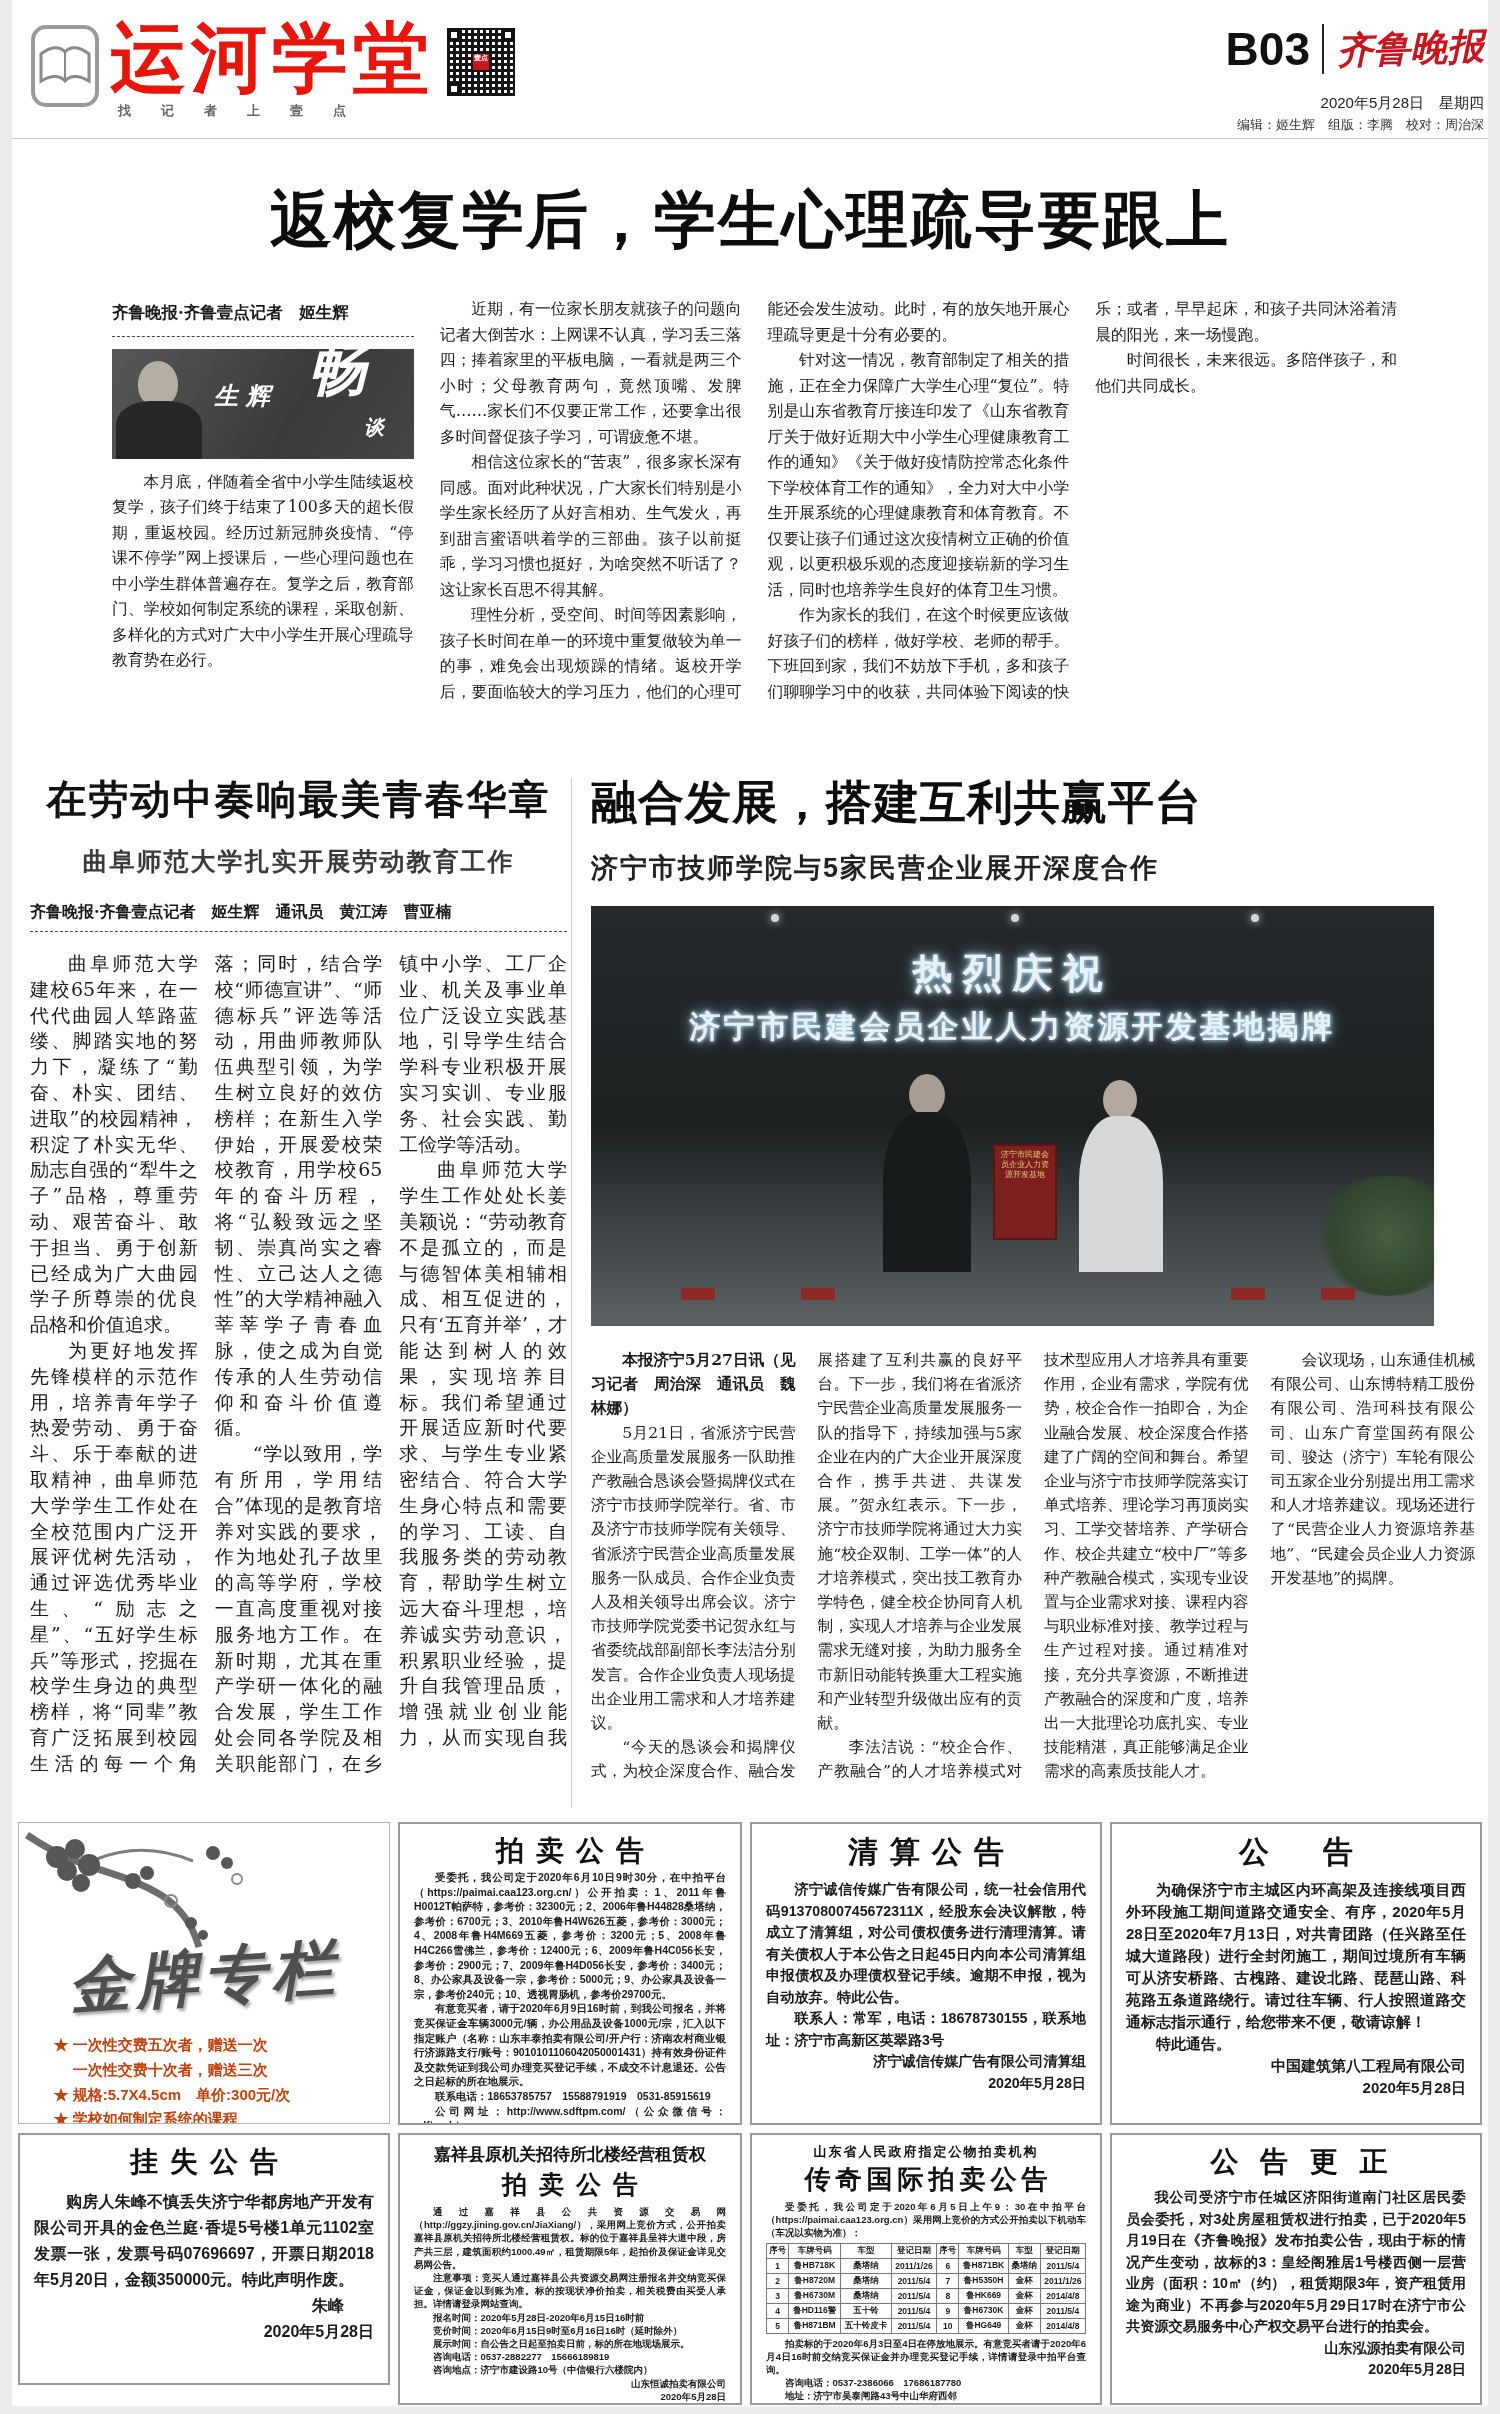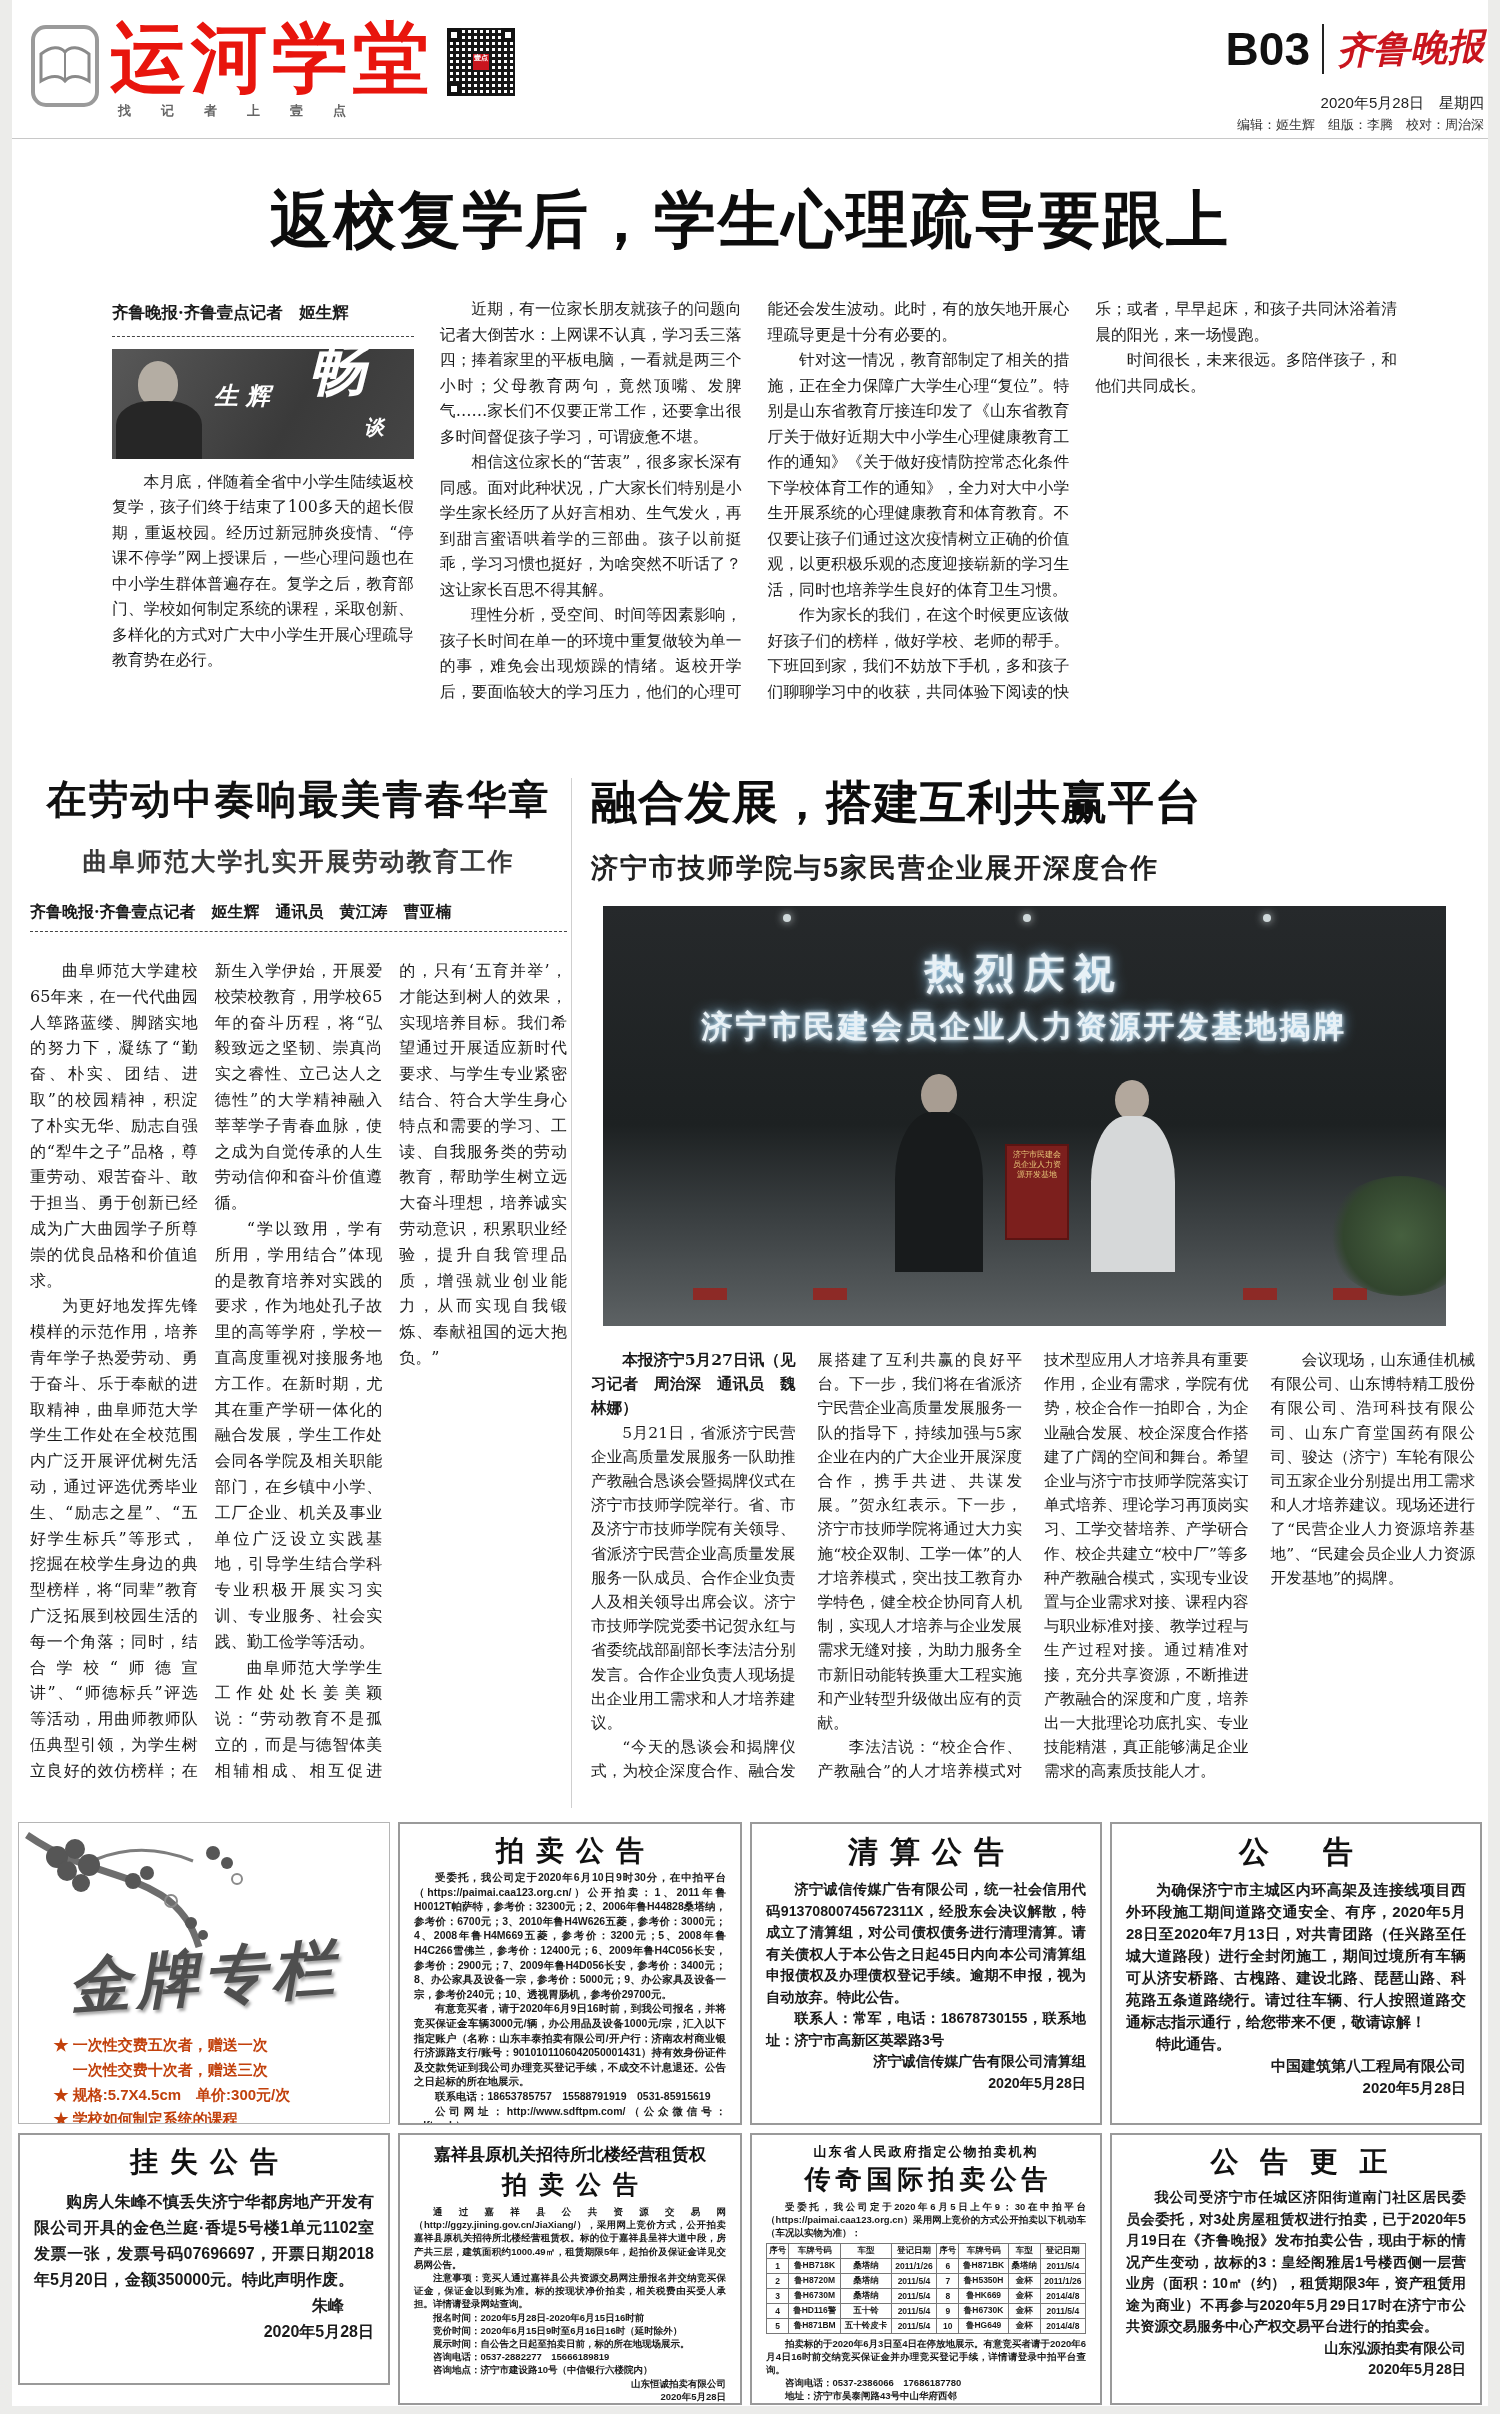--- a/index.html
+++ b/index.html
@@ -40,27 +40,27 @@
   .body-sil{position:absolute;left:4px;top:52px;width:86px;height:60px;border-radius:40% 40% 0 0;background:#262626;}
   .script{position:absolute;color:#fff;font-family:"DejaVu Serif",serif;font-style:italic;font-weight:700;}
   
   #section-divider{left:571px;top:778px;width:1px;height:1030px;background:#cfcfcf;}
   #labor{left:30px;top:772px;width:537px;}
   #labor-headline{text-align:center;font-size:40px;font-weight:900;letter-spacing:2px;color:#111;
                   font-family:"DejaVu Sans",sans-serif;}
   #labor-subtitle{text-align:center;font-size:25px;color:#3a3a3a;letter-spacing:2px;margin-top:18px;font-weight:700;}
   #labor-byline{margin-top:24px;font-weight:700;font-size:16px;border-bottom:1px dashed #444;
                 padding-bottom:8px;font-family:"DejaVu Serif",serif;}
-  #labor-cols{margin-top:26px;height:846px;column-count:3;column-gap:17px;column-fill:auto;overflow:hidden;
-              font-family:"DejaVu Serif","Liberation Serif",serif;font-size:16px;line-height:25.8px;text-align:justify;}
+  #labor-cols{margin-top:19px;height:846px;column-count:3;column-gap:17px;column-fill:auto;overflow:hidden;
+              font-family:"DejaVu Serif","Liberation Serif",serif;font-size:19px;line-height:25.8px;text-align:justify;}
   #coop{left:591px;top:772px;width:884px;}
   #coop-headline{font-size:46px;font-weight:900;letter-spacing:1px;color:#0d0d0d;font-family:"DejaVu Sans",sans-serif;}
   #coop-subtitle{font-size:27px;font-weight:700;color:#222;letter-spacing:2px;margin-top:16px;}
   #coop-photo{margin-top:20px;width:843px;height:420px;position:relative;overflow:hidden;
-              background:linear-gradient(180deg,#26292b 0%,#1d2122 52%,#3a3f41 74%,#5d6264 100%);margin-left:12px;}
+              background:linear-gradient(180deg,#26292b 0%,#1d2122 52%,#3a3f41 74%,#5d6264 100%);}
   .glow{position:absolute;left:0;right:0;text-align:center;font-weight:900;color:#e8f1f6;
         font-family:"DejaVu Sans",sans-serif;text-shadow:0 0 14px rgba(150,215,255,.95),0 0 4px #fff;}
   #banner1{top:40px;font-size:40px;letter-spacing:10px;}
   #banner2{top:100px;font-size:31px;letter-spacing:3px;}
   .fig-head{position:absolute;border-radius:50%;}
   .fig-body{position:absolute;border-radius:42% 42% 0 0;}
   #plaque{position:absolute;left:402px;top:238px;width:64px;height:96px;background:#7c1f1d;
           border:2px solid #5c1412;color:#e8c87a;font-size:8px;line-height:10px;padding:4px;
           box-sizing:border-box;text-align:center;overflow:hidden;}
   #desk{position:absolute;left:0;right:0;bottom:0;height:64px;background:linear-gradient(#70757

